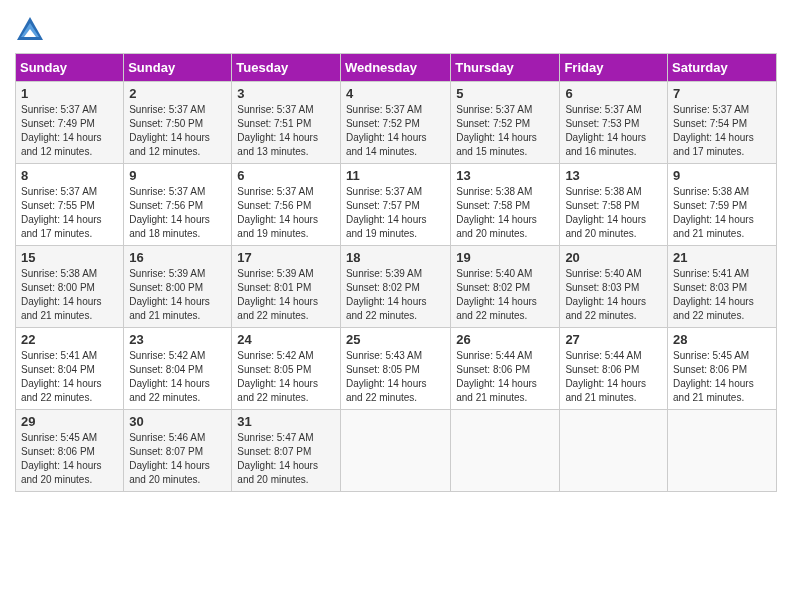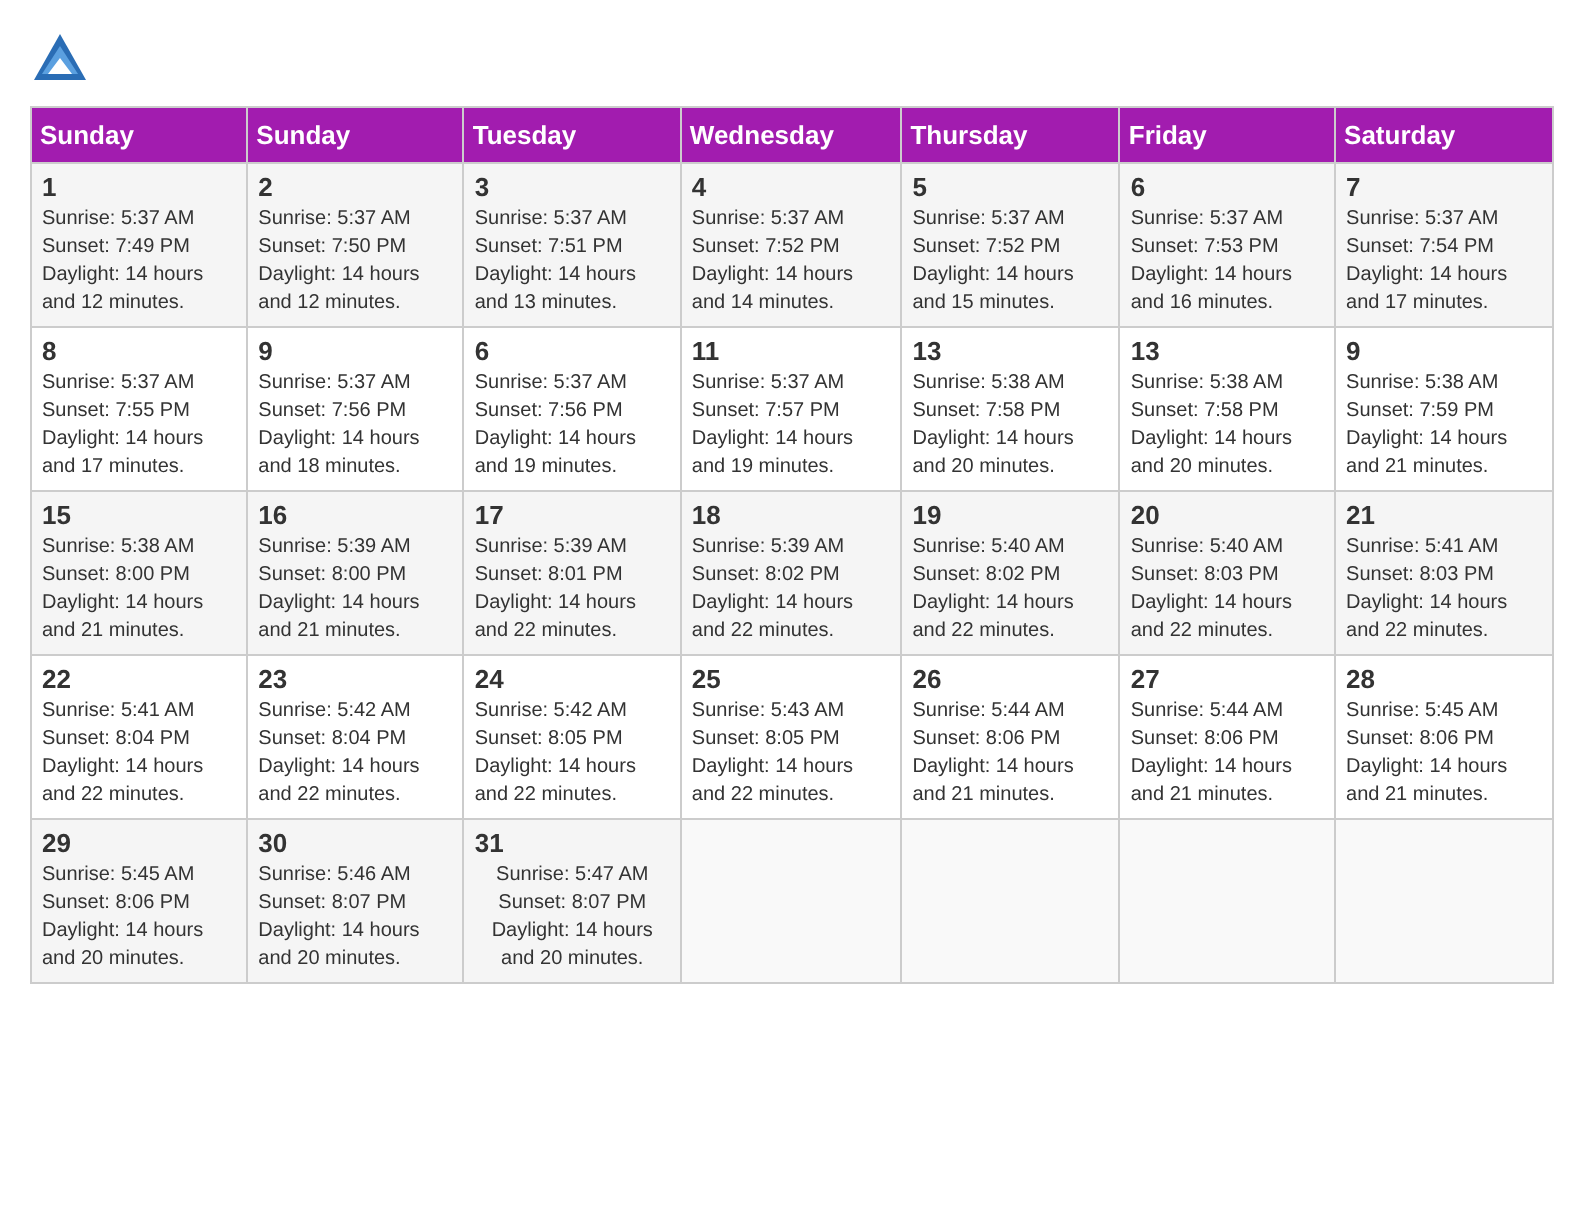--- a/index.html
+++ b/index.html
@@ -344,21 +344,21 @@
         </td>
         <td>
           <span class="day-num">30</span>
           <div class="day-info" style="white-space: pre-line;">Sunrise: 5:46 AM
 Sunset: 8:07 PM
 Daylight: 14 hours
 and 20 minutes.</div>
         </td>
         <td>
           <span class="day-num">31</span>
-          <div class="day-info" style="white-space: pre-line; text-align: center;">Sunrise: 5:47 AM
+          <div class="day-info" style="white-space: pre-line;">Sunrise: 5:47 AM
 Sunset: 8:07 PM
 Daylight: 14 hours
 and 20 minutes.</div>
         </td>
         <td class="empty"></td>
         <td class="empty"></td>
         <td class="empty"></td>
         <td class="empty"></td>
       </tr>
     </tbody>

